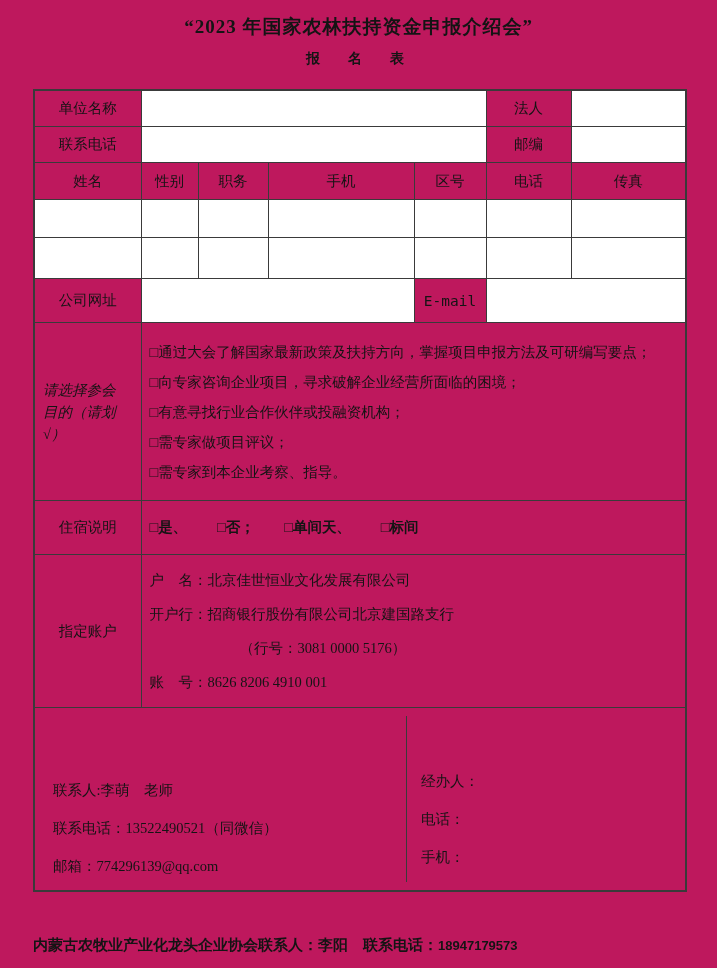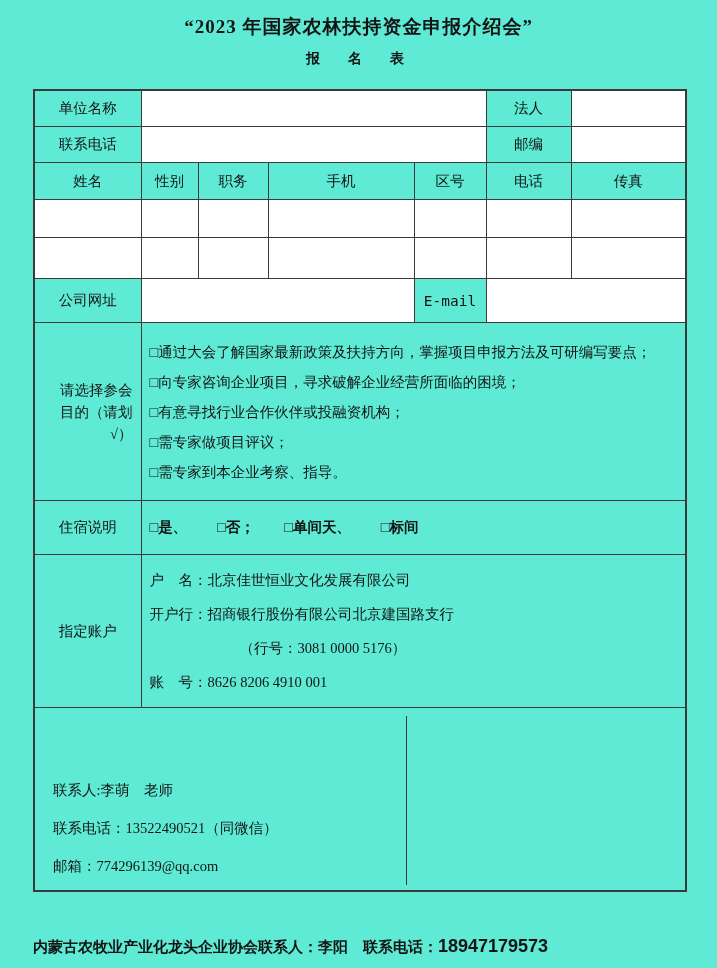--- a/index.html
+++ b/index.html
@@ -1,19 +1,19 @@
 <!DOCTYPE html>
 <html><head>
 <meta charset="utf-8">
 <style>
   html,body{margin:0;padding:0;background:#ffffff;}
   .page{
     position:relative;
     width:717px;height:968px;
-    background:#5eead4;
+    background:#be185d;
     font-family:"Liberation Serif","DejaVu Serif",serif;
     color:#141414;
     overflow:hidden;
   }
   .title{
     position:absolute;top:14px;left:0;width:717px;
     text-align:center;font-size:19px;font-weight:700;letter-spacing:1px;
   }
   .subtitle{
     position:absolute;top:50px;left:0;width:717px;
@@ -42,48 +42,48 @@
     font-size:13.5px;
   }
   td.fee-text{font-size:15px;padding-left:12px;}
   td.purpose-cell{
     font-size:15px;
     line-height:30px;
     padding:4px 24px 4px 12px;
     margin-top:40px;
   }
   .chk-line{padding-left:15px;text-indent:-15px;}
-  .purpose-lbl div{line-height:22px;text-align:right;}
+  .purpose-lbl div{line-height:22px;text-align:left;font-style:italic;}
   td.lodging-cell{font-size:15px;padding-left:12px;font-weight:bold;}
   .lodge-opt{margin-right:26px;}
   td.account-cell{
     font-size:16px;
     line-height:34px;
     padding-left:10px;
     vertical-align:middle;
   }
   .acct-indent{padding-left:90px;}
   td.contact-td{padding:0;vertical-align:top;}
-  .contact-split{display:flex;height:166px;flex-direction:column;}
+  .contact-split{display:flex;height:166px;}
   .contact-left{
     width:364px;box-sizing:border-box;
     border-right:1px solid #3a3a3a;
     padding:55px 0 0 10px;line-height:38px;font-size:14.5px;
   }
   .contact-right{
     flex:1;box-sizing:border-box;
     padding:46px 0 0 14px;line-height:38px;font-size:14.5px;
   }
   .footer{
     position:absolute;top:936px;left:33px;width:660px;
     font-size:15px;font-weight:700;text-align:left;
   }
   .footer .phone{
     font-family:"Liberation Sans","DejaVu Sans",sans-serif;
-    font-weight:700;font-size:18px;
+    font-weight:700;font-size:13px;
   }
   .chkbox{cursor:pointer;}
 </style>
 </head>
 <body>
 
 <div class="page">
 
   <div class="title">“2023 年国家农林扶持资金申报介绍会”</div>
   <div class="subtitle">报　名　表</div>

